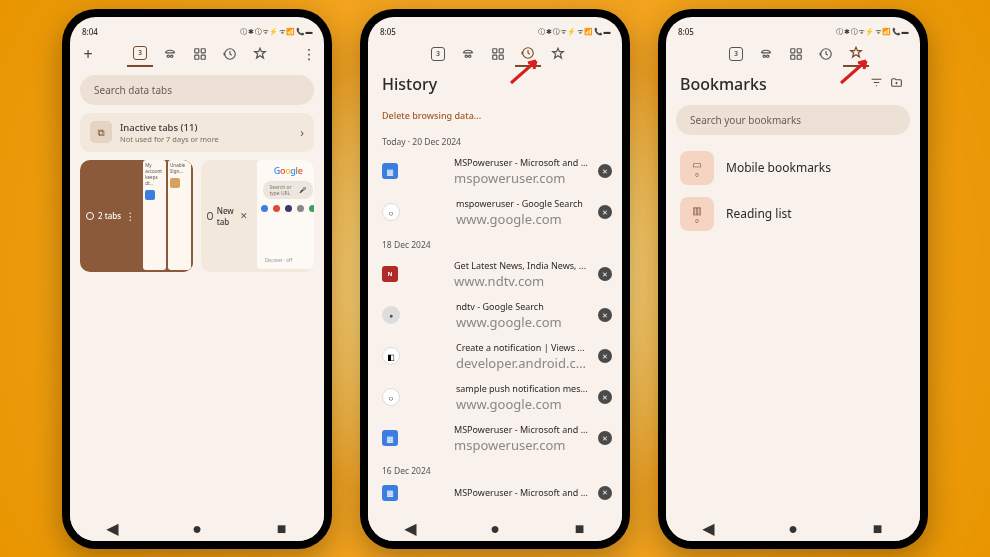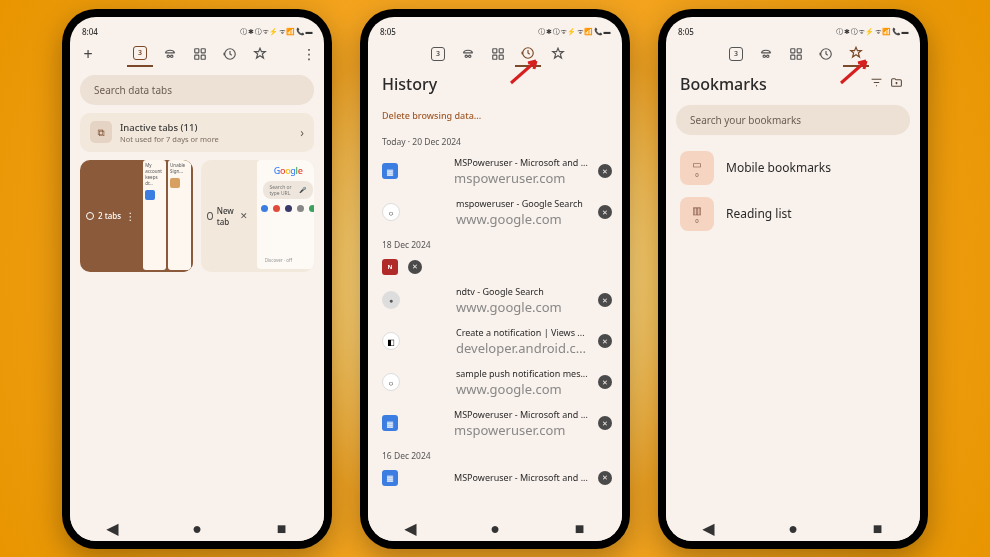--- a/index.html
+++ b/index.html
@@ -296,20 +296,24 @@
           <div class="hico wht">○</div>
           <div class="htxt">
             <div class="t">mspoweruser - Google Search</div>
             <div class="u">www.google.com</div>
           </div>
           <div class="hx">✕</div>
         </div>
         <div class="date-hdr">18 Dec 2024</div>
         <div class="hist-row">
           <div class="hico red">N</div>
+          <div class="htxt">
+            <div class="t">Get Latest News, India News, ...</div>
+            <div class="u">www.ndtv.com</div>
+          </div>
           <div class="hx">✕</div>
         </div>
         <div class="hist-row">
           <div class="hico grey">●</div>
           <div class="htxt">
             <div class="t">ndtv - Google Search</div>
             <div class="u">www.google.com</div>
           </div>
           <div class="hx">✕</div>
         </div>

